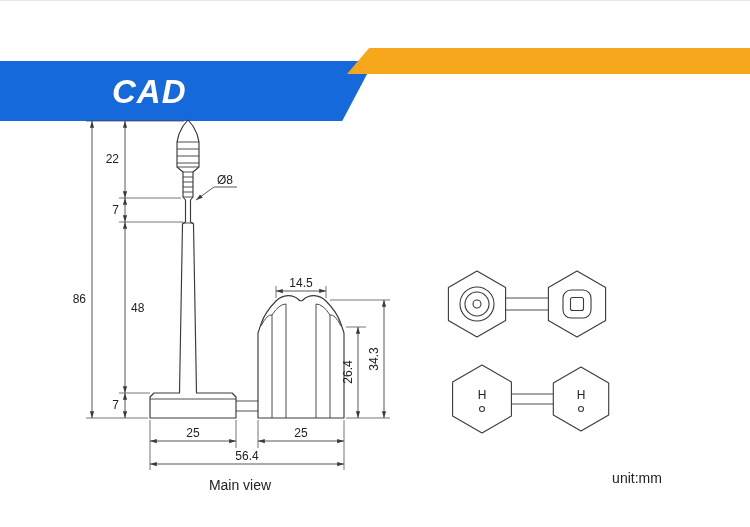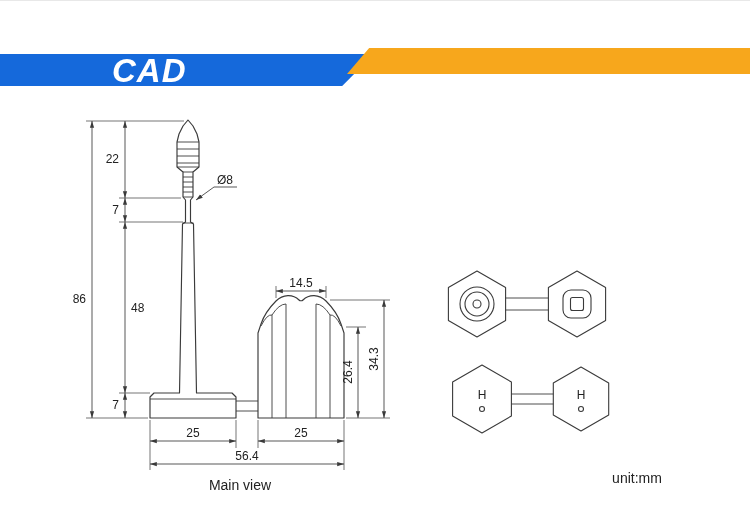--- a/index.html
+++ b/index.html
@@ -8,21 +8,21 @@
     --line-color:#3a3a3a;
     --text-color:#222222;
   }
   html,body{margin:0;padding:0;background:#ffffff;}
   .page{
     position:relative;width:750px;height:527px;background:#ffffff;overflow:hidden;
     font-family:"Liberation Sans",sans-serif;
   }
   .top-divider{position:absolute;left:0;top:0;width:750px;height:1px;background:#e8e8e8;}
   .header-blue{
-    position:absolute;left:0;top:54px;width:374px;height:32px;
+    position:absolute;left:0;top:61px;width:374px;height:60px;
     background:var(--brand-blue);
     clip-path:polygon(0 0,100% 0,91.5% 100%,0 100%);
     display:flex;align-items:center;
   }
   .brand-text{
     margin-left:112px;color:#ffffff;font-size:33px;line-height:1;
     font-style:italic;font-weight:bold;letter-spacing:1px;
   }
   .header-yellow{
     position:absolute;left:347px;top:48px;width:403px;height:26px;

